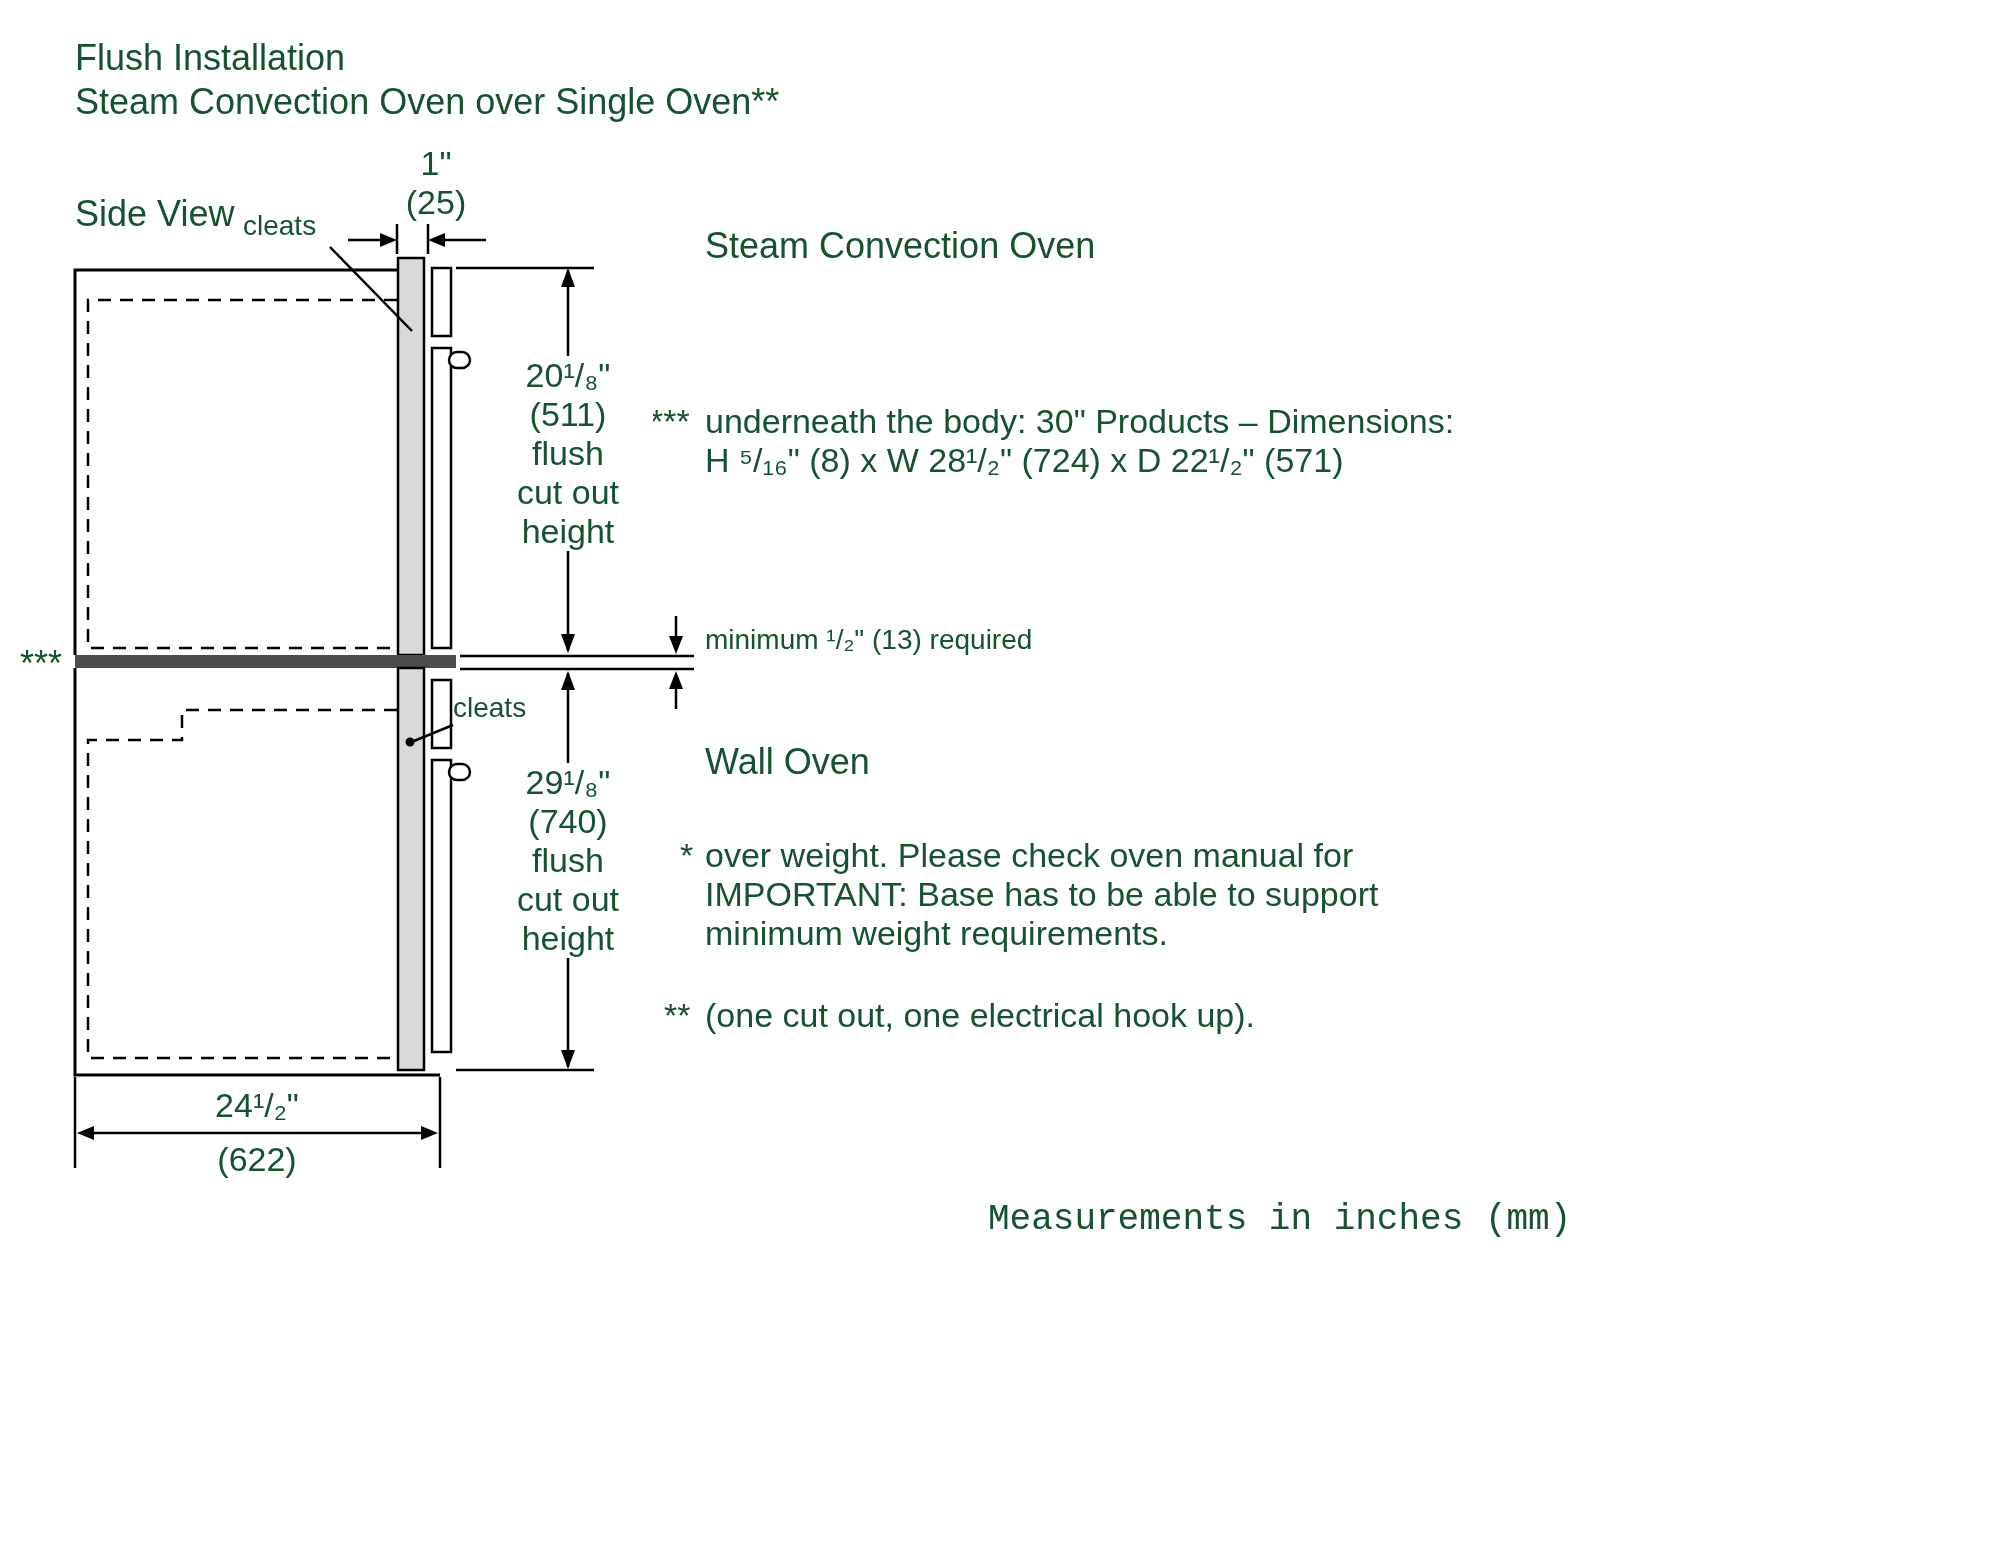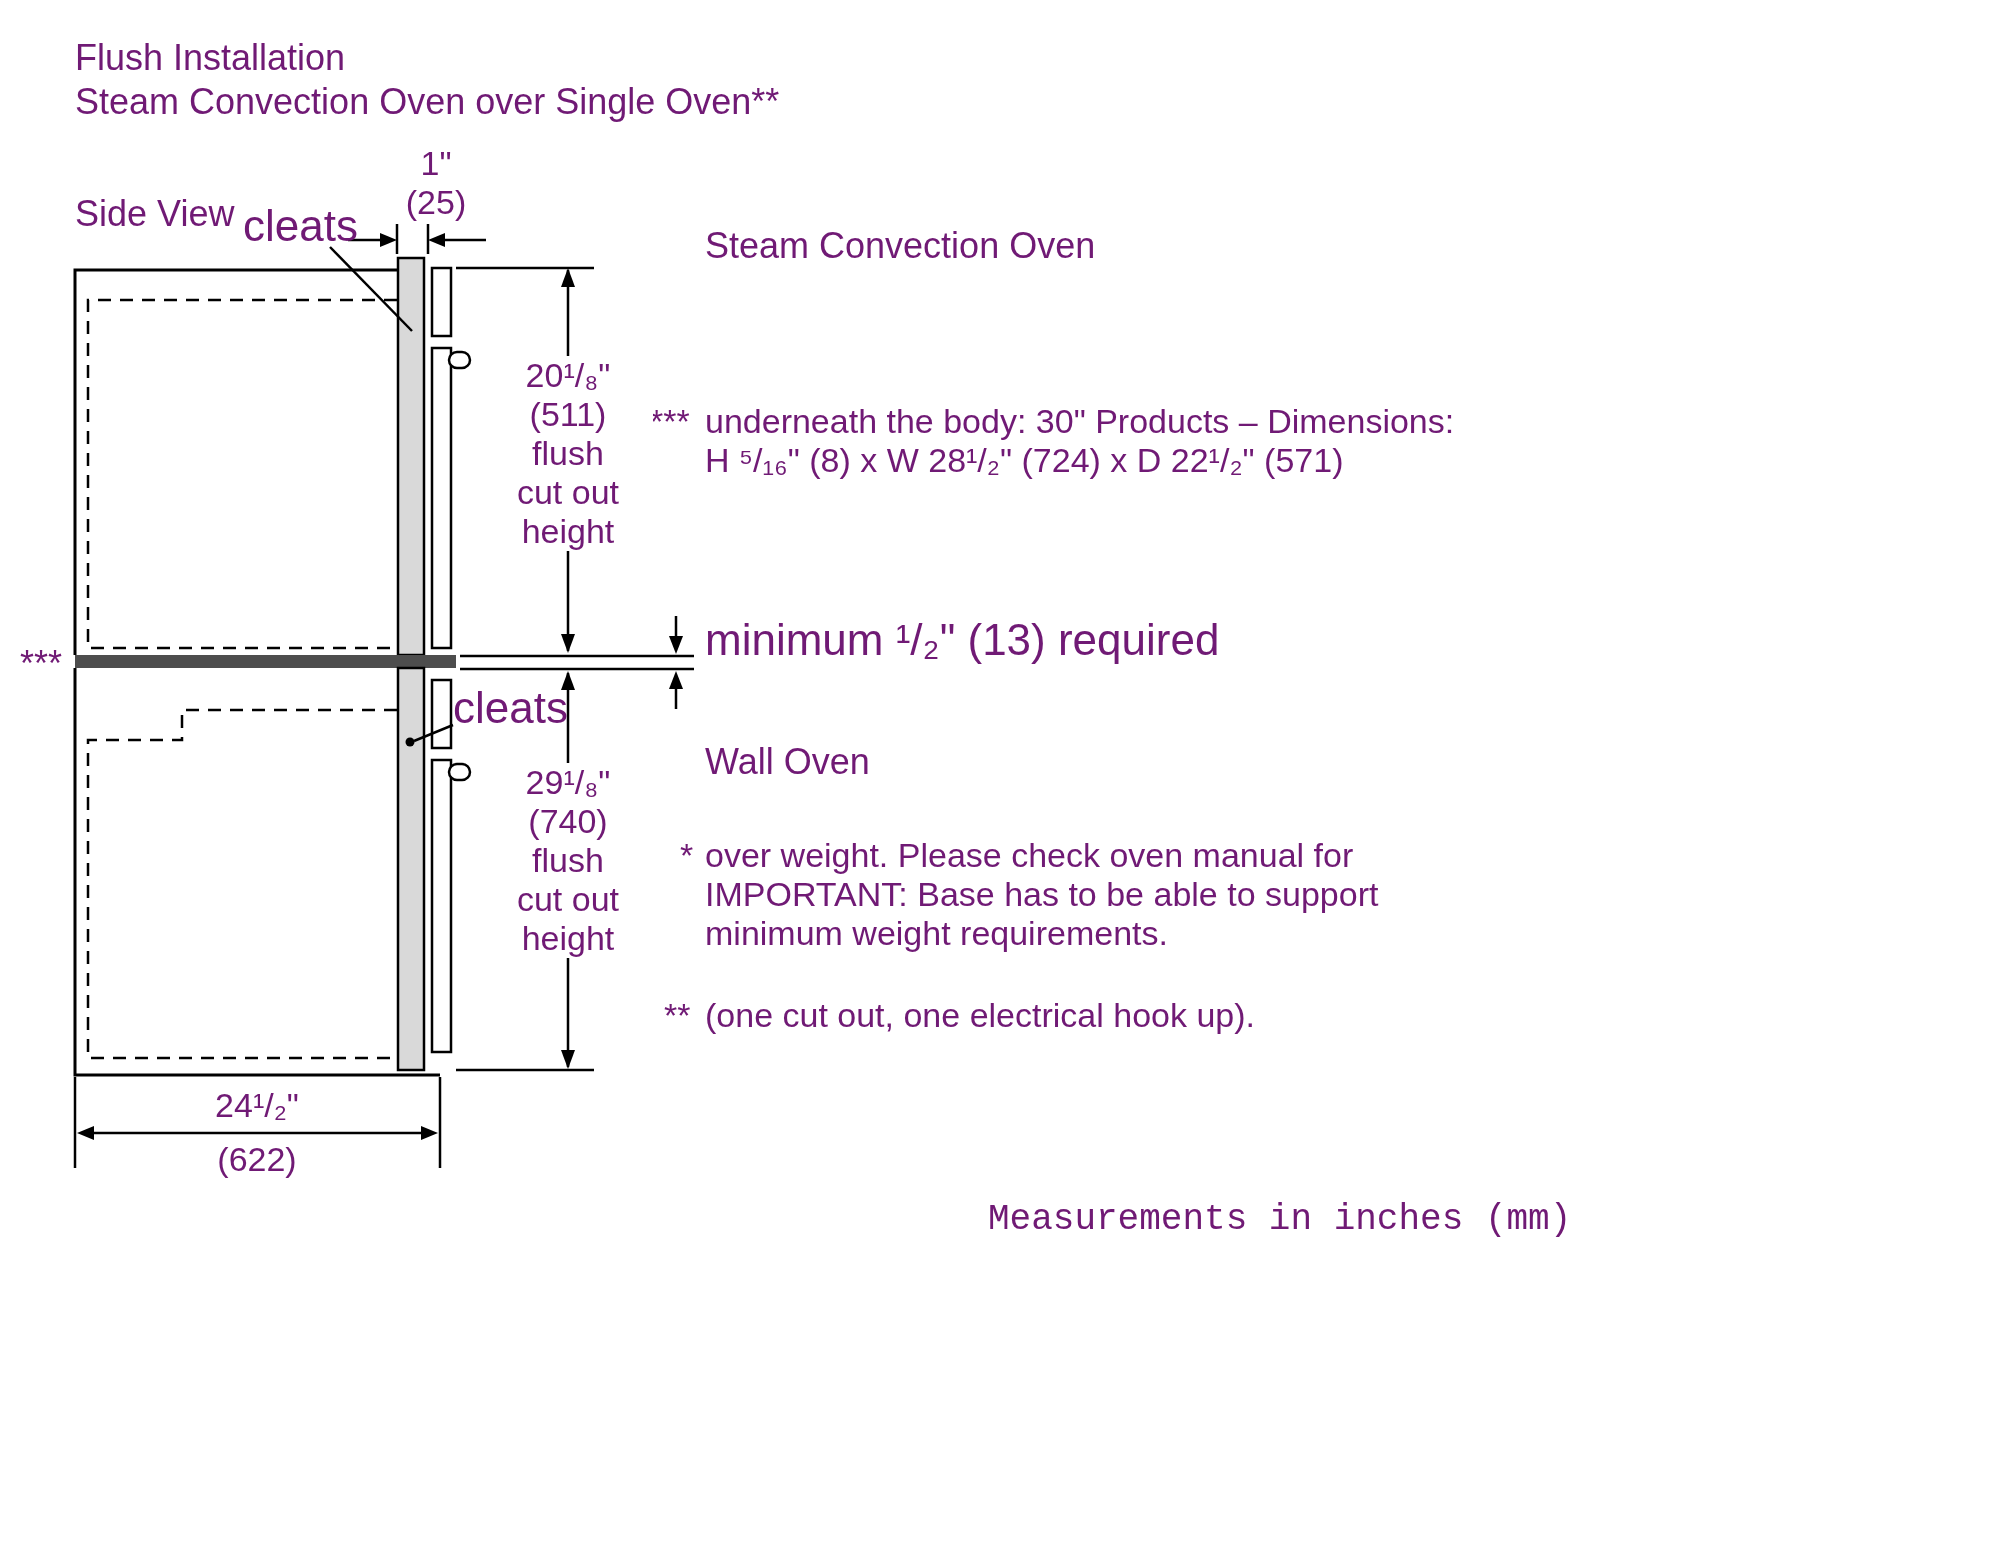--- a/index.html
+++ b/index.html
@@ -1,27 +1,27 @@
 <!DOCTYPE html>
 <html><head>
 <meta charset="utf-8">
 <style>
   html,body{margin:0;padding:0;background:#ffffff;}
   .page{
     position:relative;
     width:2000px;height:1565px;
     background:#ffffff;
     font-family:"Liberation Sans", sans-serif;
-    color:#701a75;
+    color:#14532d;
     overflow:hidden;
   }
   svg.diagram{position:absolute;left:0;top:0;z-index:1;}
   .txt{position:absolute;white-space:nowrap;z-index:2;}
   .fs36{font-size:36px;line-height:44px;}
-  .fs34{font-size:44px;line-height:39px;}
+  .fs34{font-size:28px;line-height:39px;}
   .dimblock{
     position:absolute;z-index:3;
     text-align:center;
     font-size:34px;line-height:39px;
     background:#ffffff;
     white-space:nowrap;
   }
   .dimblock.clear{background:transparent;}
   .note{
     position:absolute;z-index:2;

